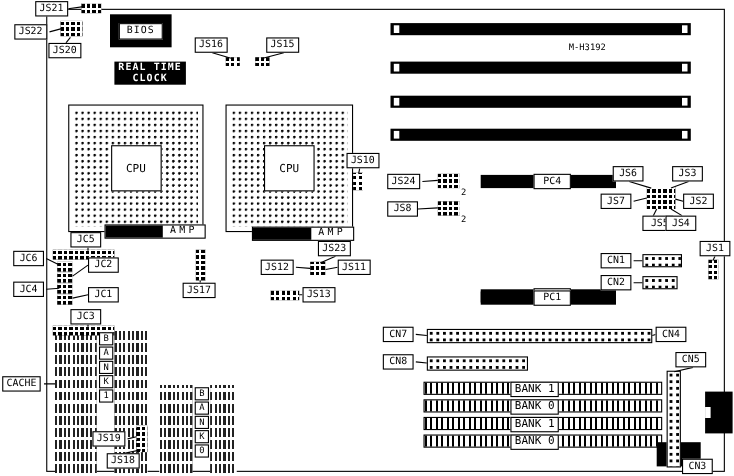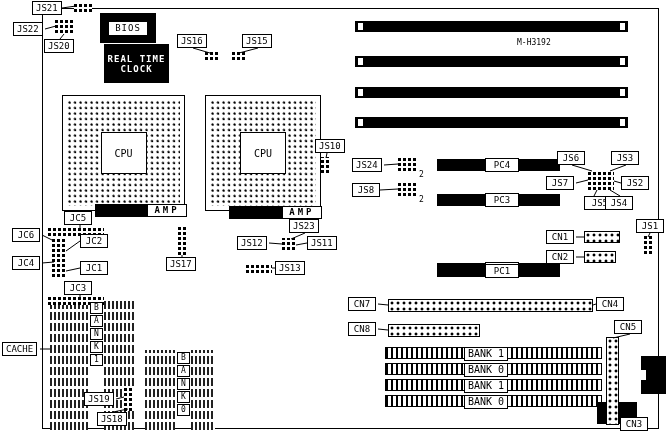--- a/index.html
+++ b/index.html
@@ -45,21 +45,21 @@
            font-size:8px; line-height:10px; text-align:center; z-index:3; }
 
   .socket { position:absolute; border:1px solid #000; background:#fff; z-index:2; }
   .socket .dots { position:absolute; inset:4px;
                   background-image:radial-gradient(circle at 2.5px 2.5px,#000 1px,transparent 1.4px);
                   background-size:5.5px 5.5px; }
   .socket .cpu-center { position:absolute; left:50%; top:50%; transform:translate(-50%,-50%);
                         width:46px; height:42px; background:#fff; border:1px solid #000;
                         display:flex; align-items:center; justify-content:center; font-size:10px; }
 
-  .amp { position:absolute; height:13px; border:1px solid #000; background:#fff; z-index:3; display:flex;font-weight:bold; }
+  .amp { position:absolute; height:13px; border:1px solid #000; background:#fff; z-index:3; display:flex; }
   .amp .amp-black { width:58%; height:100%; background:#000; }
   .amp .amp-text { flex:1; text-align:center; font-size:9px; line-height:11px; letter-spacing:3px; }
 
   .bios { position:absolute; background:#000; z-index:2; display:flex; align-items:center; justify-content:center; }
   .bios .bios-win { background:#fff; border:1px solid #000; font-size:9px; line-height:11px; padding:1px 6px; letter-spacing:1px; }
 
   .rtc { position:absolute; background:#000; color:#fff; z-index:2; font-size:9px; font-weight:bold;
          text-align:center; display:flex; flex-direction:column; justify-content:center; letter-spacing:1px; }
 
   .blackbox { position:absolute; background:#000; z-index:2; }
@@ -115,21 +115,21 @@
 
   <div class="lbl" style="left:32px;top:1px;">JS21</div>
   <div class="lbl" style="left:13px;top:22px;">JS22</div>
   <div class="lbl" style="left:44px;top:39px;">JS20</div>
   <div class="pins" style="left:74px;top:3px;width:18px;height:9px;"></div>
   <div class="pins" style="left:55px;top:19px;width:20px;height:14px;"></div>
 
   <div class="bios" style="left:100px;top:13px;width:56px;height:30px;">
     <div class="bios-win">BIOS</div>
   </div>
-  <div class="rtc" style="left:104px;top:44px;width:65px;height:39px;">
+  <div class="rtc" style="left:104px;top:56px;width:65px;height:21px;">
     <div>REAL TIME</div>
     <div>CLOCK</div>
   </div>
 
   <div class="lbl" style="left:177px;top:34px;">JS16</div>
   <div class="lbl" style="left:242px;top:34px;">JS15</div>
   <div class="pins" style="left:205px;top:52px;width:13px;height:8px;"></div>
   <div class="pins" style="left:232px;top:52px;width:13px;height:8px;"></div>
 
   <div class="socket" style="left:62px;top:95px;width:123px;height:116px;">
@@ -165,23 +165,20 @@
     <div class="key key-right"></div>
   </div>
   <div class="isa" style="left:355px;top:117px;">
     <div class="key key-left"></div>
     <div class="key key-right"></div>
   </div>
   <div class="tiny" style="left:517px;top:38px;">M-H3192</div>
 
   <div class="pci" style="left:437px;top:159px;">
     <div class="pci-label">PC4</div>
-  </div>
-  <div class="pci" style="left:437px;top:194px;">
-    <div class="pci-label">PC3</div>
   </div>
   <div class="pci" style="left:437px;top:231px;margin-top:32px;">
     <div class="pci-label">PC2</div>
   </div>
   <div class="pci" style="left:437px;top:265px;">
     <div class="pci-label">PC1</div>
   </div>
 
   <div class="lbl" style="left:352px;top:158px;">JS24</div>
   <div class="pins" style="left:398px;top:158px;width:20px;height:13px;"></div>

